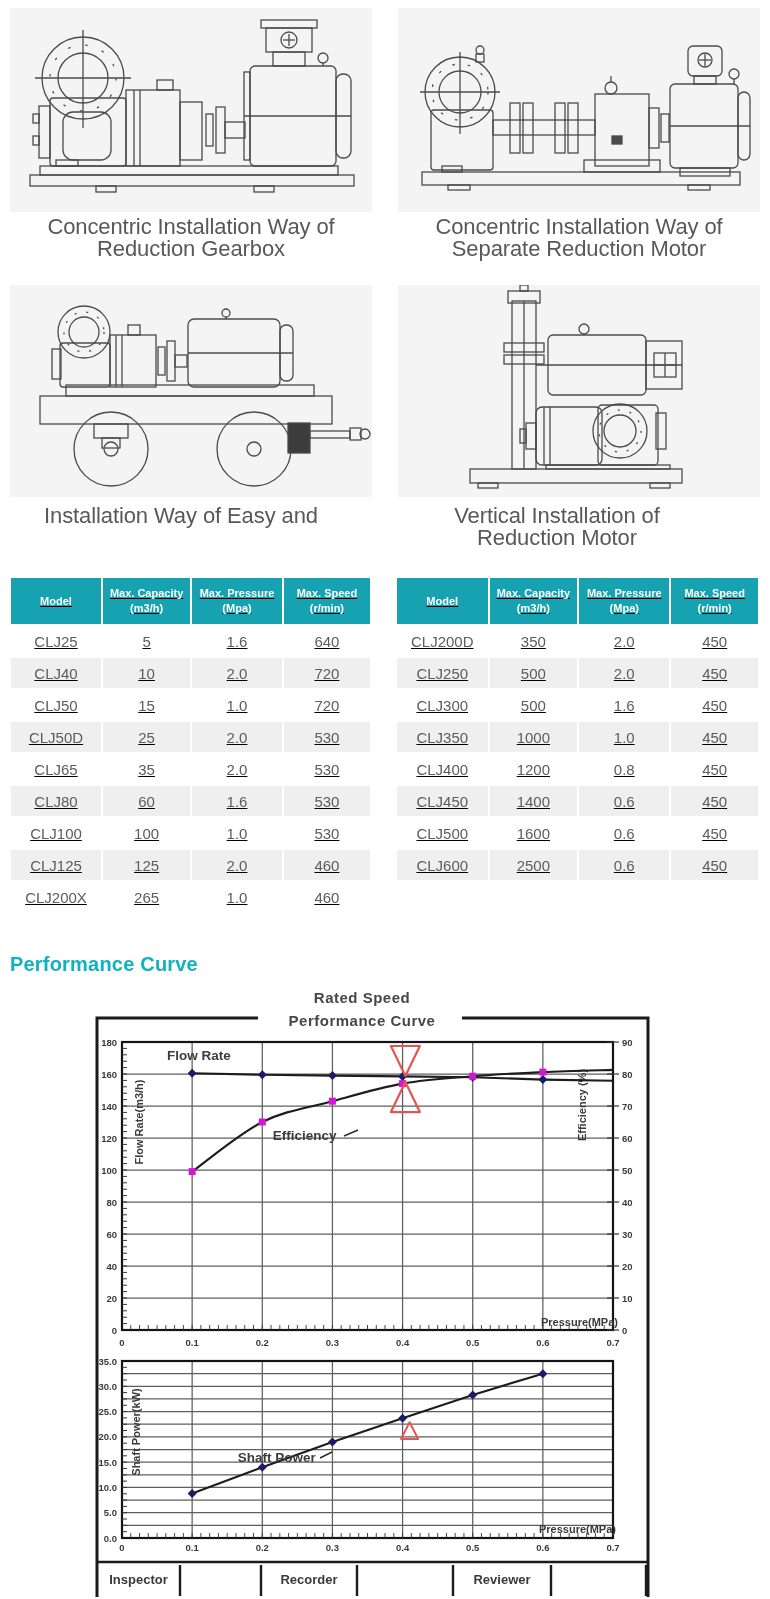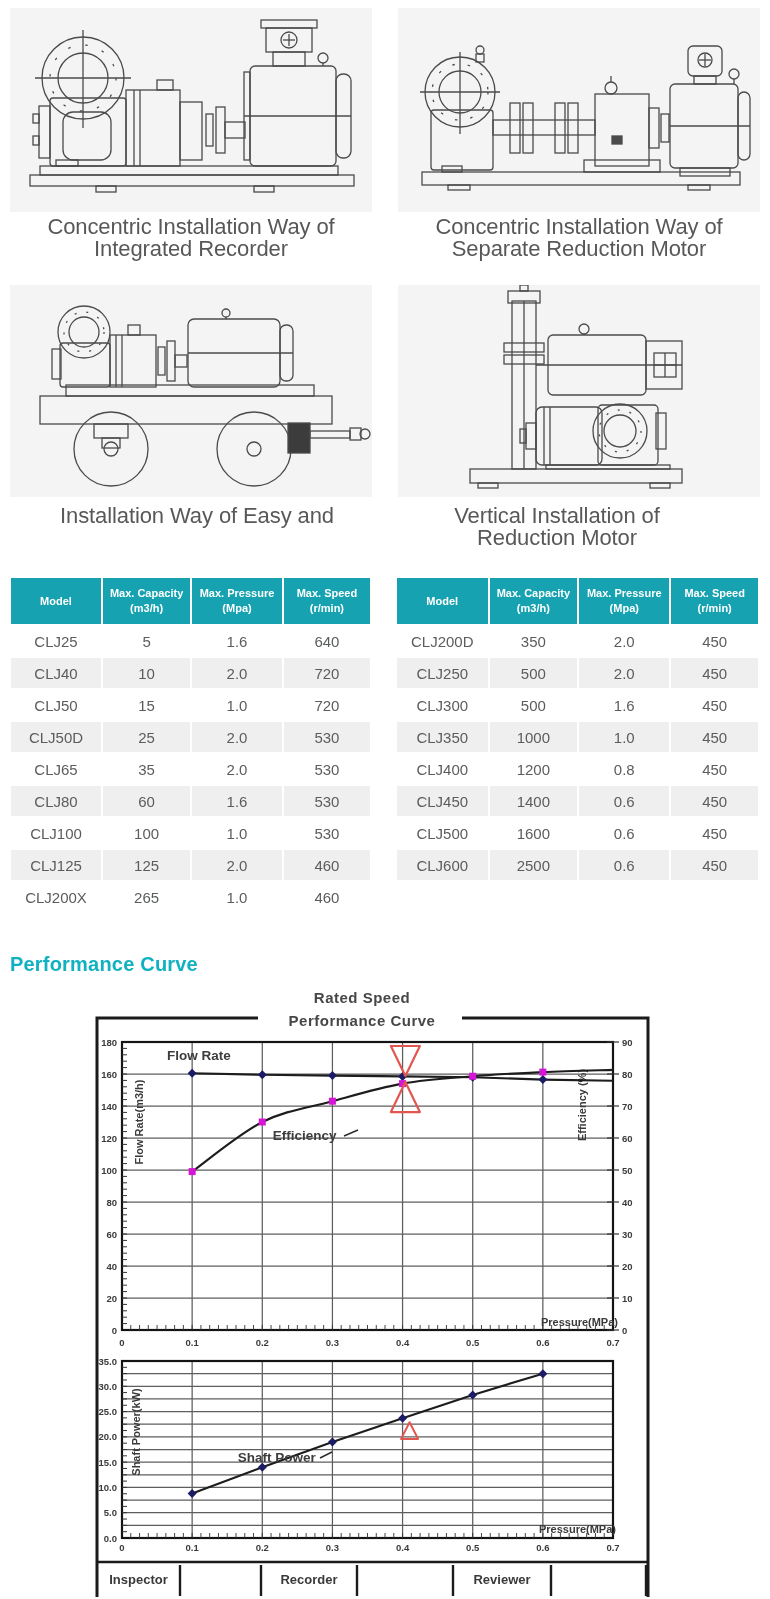--- a/index.html
+++ b/index.html
@@ -1,21 +1,21 @@
 <!DOCTYPE html>
 <html style="--teal: #16a2b0; --heading: #10b1c1; --row-alt: #efefef; --panel-bg: #f4f4f4;"><head>
 <meta charset="utf-8">
 <style>
   html,body{margin:0;padding:0;background:#fff;}
   body{width:770px;height:1599px;position:relative;font-family:"Liberation Sans",sans-serif;overflow:hidden;}
   .panel{position:absolute;background:var(--panel-bg,#f4f4f4);}
   .panel svg{display:block;width:100%;height:100%;}
   .caption{position:absolute;text-align:center;color:#58585a;font-size:22px;line-height:21.5px;letter-spacing:-0.1px;}
   .caption span{display:block;}
-  table.spec-table{position:absolute;border-collapse:separate;border-spacing:2px;table-layout:fixed;}
+  table.spec-table{position:absolute;border-collapse:separate;border-spacing:2px;table-layout:fixed;text-decoration:underline;}
   table.spec-table th{background:var(--teal,#16a2b0);color:#fff;font-size:11px;font-weight:bold;height:46px;padding:0 1px;line-height:1.35;text-align:center;vertical-align:middle;}
   table.spec-table td{background:#fff;color:#5b5c5e;font-size:15px;text-align:center;height:30px;padding:0;vertical-align:middle;}
   table.spec-table tbody tr:nth-child(even) td{background:var(--row-alt,#efefef);}
   h2.perf-heading{position:absolute;left:10px;top:953px;margin:0;color:var(--heading,#10b1c1);font-size:20px;font-weight:bold;letter-spacing:0.2px;}
   #perf-svg{position:absolute;left:0;top:955px;width:770px;height:644px;}
   #perf-svg text{font-family:"Liberation Sans",sans-serif;}
   .fig-art{stroke:#4b4b4b;fill:none;stroke-width:1.3;}
 </style>
 </head>
 <body>
@@ -97,21 +97,21 @@
       <line x1="307" y1="46" x2="307" y2="58"></line>
         <line x1="301" y1="52" x2="313" y2="52"></line>
       <rect x="296" y="68" width="22" height="8"></rect>
         <circle cx="336" cy="66" r="5"></circle>
         <line x1="336" y1="71" x2="336" y2="76"></line>
     </g>
   </svg>
 </div>
 <div class="caption" style="left:10px;top:216px;width:362px">
   <span>Concentric Installation Way of</span>
-  <span>Integrated Recorder</span>
+  <span>Reduction Gearbox</span>
 </div>
 <div class="caption" style="left:398px;top:216px;width:362px">
   <span>Concentric Installation Way of</span>
   <span>Separate Reduction Motor</span>
 </div>
 
 <div class="panel" style="left:10px;top:285px;width:362px;height:212px">
   <svg viewBox="0 0 362 212">
     <g class="fig-art">
       <rect x="56" y="100" width="248" height="11"></rect>
@@ -173,21 +173,21 @@
         <rect x="122" y="144" width="6" height="14"></rect>
       <rect x="200" y="120" width="60" height="60" rx="4"></rect>
       <circle cx="222" cy="146" r="27"></circle>
         <circle cx="222" cy="146" r="16"></circle>
         <circle cx="222" cy="146" r="21" stroke-dasharray="2 10"></circle>
       <rect x="258" y="128" width="10" height="36"></rect>
         <rect x="148" y="180" width="124" height="4"></rect>
     </g>
   </svg>
 </div>
-<div class="caption" style="left:16px;top:505px;width:362px">
+<div class="caption" style="left:0;top:505px;width:362px">
   <span>Installation Way of Easy and</span>
 </div>
 <div class="caption" style="left:376px;top:505px;width:362px">
   <span>Vertical Installation of</span>
   <span>Reduction Motor</span>
 </div>
 
 <table class="spec-table" style="left:9px;top:576px;width:363px">
     <colgroup>
       <col style="width: 25.5%;">

